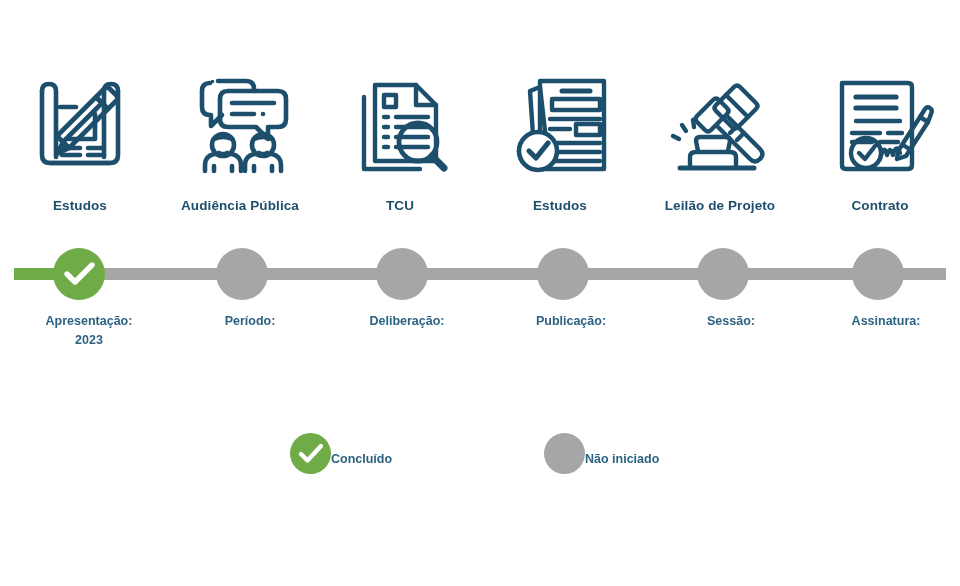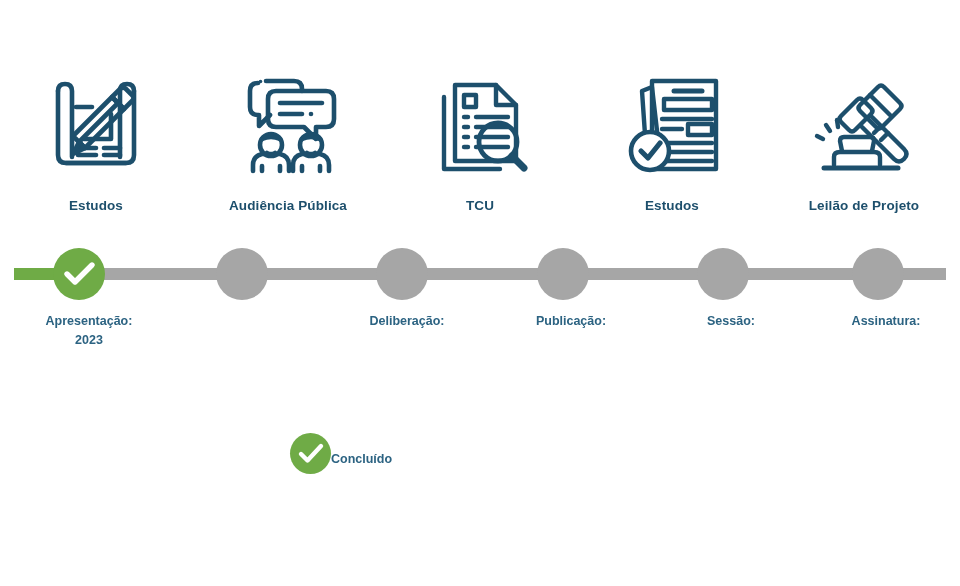--- a/index.html
+++ b/index.html
@@ -306,20 +306,46 @@
           <path d="M16 99 L90 99" stroke-width="5"></path>
 
           <path d="M22 62 L18 56"></path>
           <path d="M30 58 L29 51"></path>
           <path d="M15 70 L9 67"></path>
         </svg>
       </div>
       <div class="step-title">Leilão de Projeto</div>
     </div>
 
+    <div class="step">
+      <div class="step-icon">
+        <svg viewBox="0 0 112 112" fill="none" stroke="#1d4f6c" stroke-width="4.4" stroke-linecap="round" stroke-linejoin="round">
+
+          <path d="M18 14 L84 14 Q88 14 88 18 L88 96 Q88 100 84 100 L22 100 Q18 100 18 96 Z"></path>
+
+          <path d="M32 28 L72 28" stroke-width="5.2"></path>
+          <path d="M32 39 L72 39" stroke-width="5.2"></path>
+          <path d="M32 52 L76 52"></path>
+          <path d="M28 64 L56 64"></path>
+          <path d="M64 64 L78 64"></path>
+          <path d="M28 73 L48 73"></path>
+          <path d="M56 73 L74 73"></path>
+
+          <circle cx="42" cy="84" r="15"></circle>
+          <path d="M35 84 L41 90 L51 77"></path>
+
+          <path d="M56 90 Q60 74 63 86 Q66 76 69 86 Q72 74 76 84"></path>
+
+          <path d="M74 82 L96 48 L104 53 L82 87 L73 90 Z"></path>
+          <path d="M96 48 L101 40 Q103 37 106 39 Q109 41 107 45 L104 53 Z"></path>
+          <path d="M79 76 L87 81"></path>
+        </svg>
+      </div>
+      <div class="step-title">Contrato</div>
+    </div>
 
   </div>
 
   <div class="timeline">
     <div class="tl-bar-gray"></div>
     <div class="tl-bar-green"></div>
 
     <div class="tl-node done" style="left:79px">
       <svg viewBox="0 0 52 52" fill="none" stroke="#ffffff" stroke-width="5.4" stroke-linecap="round" stroke-linejoin="round">
         <path d="M14 26 L22 34 L39 17"></path>
@@ -330,20 +356,23 @@
     <div class="tl-node notstarted" style="left:563px"></div>
     <div class="tl-node notstarted" style="left:723px"></div>
     <div class="tl-node notstarted" style="left:878px"></div>
   </div>
 
   <div class="dates-row">
     <div class="date-item" style="left:81px">
       <span>Apresentação:</span>
       <span class="d-line2">2023</span>
     </div>
+    <div class="date-item" style="left:242px">
+      <span>Período:</span>
+    </div>
     <div class="date-item" style="left:399px">
       <span>Deliberação:</span>
     </div>
     <div class="date-item" style="left:563px">
       <span>Publicação:</span>
     </div>
     <div class="date-item" style="left:723px">
       <span>Sessão:</span>
     </div>
     <div class="date-item" style="left:878px">
@@ -356,16 +385,20 @@
     <div class="legend-item">
       <div class="legend-dot green">
         <svg viewBox="0 0 41 41" fill="none" stroke="#ffffff" stroke-width="4.4" stroke-linecap="round" stroke-linejoin="round">
           <path d="M11 21 L17.5 27.5 L31 13"></path>
         </svg>
       </div>
       <div class="legend-label">Concluído</div>
     </div>
 
 
+    <div class="legend-item">
+      <div class="legend-dot gray"></div>
+      <div class="legend-label">Não iniciado</div>
+    </div>
 
   </div>
 
 </div>
 
 </body></html>

